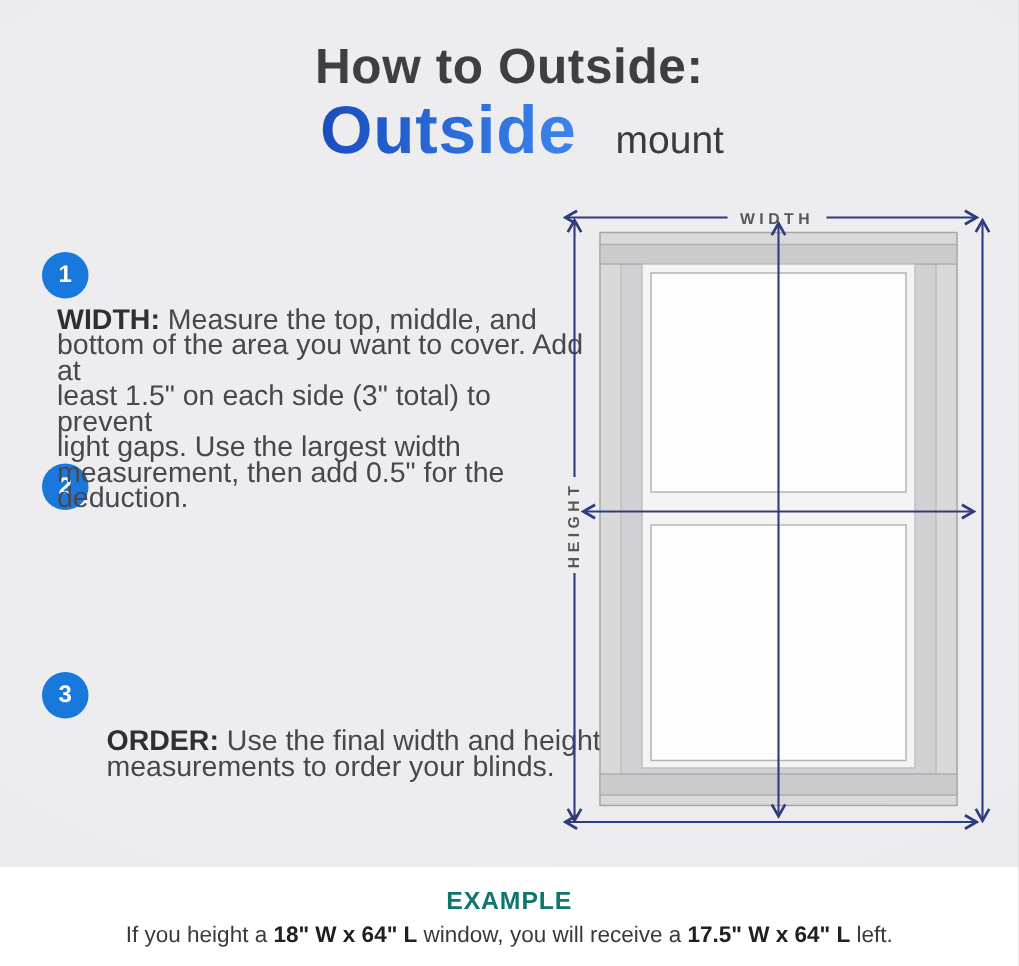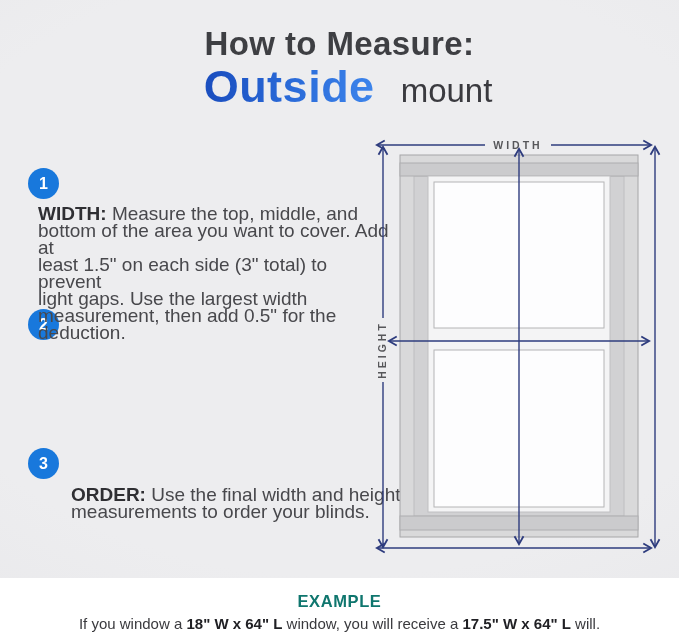--- a/index.html
+++ b/index.html
@@ -15,21 +15,21 @@
   }
   .title-line2{
     display:flex; justify-content:center; align-items:baseline; gap:13px; margin-top:1px;padding-left:17px;
   }
   .title-highlight{
     font-size:45px; font-weight:800; letter-spacing:0.5px; line-height:48px;
     color:#2A6AD8;
     background:linear-gradient(95deg,#1B4FC0 5%,#2A6AD8 50%,#3D85EC 100%);
     -webkit-background-clip:text; background-clip:text; -webkit-text-fill-color:transparent;
   }
-  .title-suffix{font-size:33px; font-weight:500; color:#3A3A3F;margin-left:13px;}
+  .title-suffix{font-size:26px; font-weight:500; color:#3A3A3F;margin-left:13px;}
   
   .step-badge{
     position:absolute; width:31px; height:31px; border-radius:50%;
     background:#1878DC; color:#fff; font-size:16px; font-weight:700;
     text-align:center; line-height:31px;
   }
   .badge-1{left:28px; top:168px;}
   .badge-2{left:28px; top:309px;}
   .badge-3{left:28px; top:448px;}
   .step-para{
@@ -56,21 +56,21 @@
     margin-top:4px; font-size:15px; color:#3A3A3E;
   }
   .example-text b{font-weight:700; color:#202024;}
 </style>
 </head>
 <body>
 
 <div class="canvas">
 
   <div class="title-block">
-    <div class="title-line1">How to Measure:</div>
+    <div class="title-line1">How to Outside:</div>
     <div class="title-line2">
       <span class="title-highlight">Outside</span>
       <span class="title-suffix">mount</span>
     </div>
   </div>
 
   <div class="step-badge badge-1">1</div>
   <div class="step-badge badge-2">2</div>
   <div class="step-badge badge-3">3</div>
 
@@ -114,16 +114,16 @@
         <path d="M22,213 H280" marker-start="url(#ah)" marker-end="url(#ah)"></path>
       </g>
 
       <text x="150" y="21" text-anchor="middle" font-family="Liberation Sans, sans-serif" font-size="10.5" letter-spacing="3" fill="#57575A">WIDTH</text>
       <text x="15" y="225" text-anchor="middle" transform="rotate(-90 15 222)" font-family="Liberation Sans, sans-serif" font-size="10.5" letter-spacing="3" fill="#57575A">HEIGHT</text>
     </svg>
   </div>
 
   <div class="example-bar">
     <div class="example-heading">EXAMPLE</div>
-    <div class="example-text"><span>If you window a </span><b>18" W x 64" L</b><span> window, you will receive a </span><b>17.5" W x 64" L</b><span> will.</span></div>
+    <div class="example-text"><span>If you height a </span><b>18" W x 64" L</b><span> window, you will receive a </span><b>17.5" W x 64" L</b><span> left.</span></div>
   </div>
 
 </div>
 
 </body></html>

